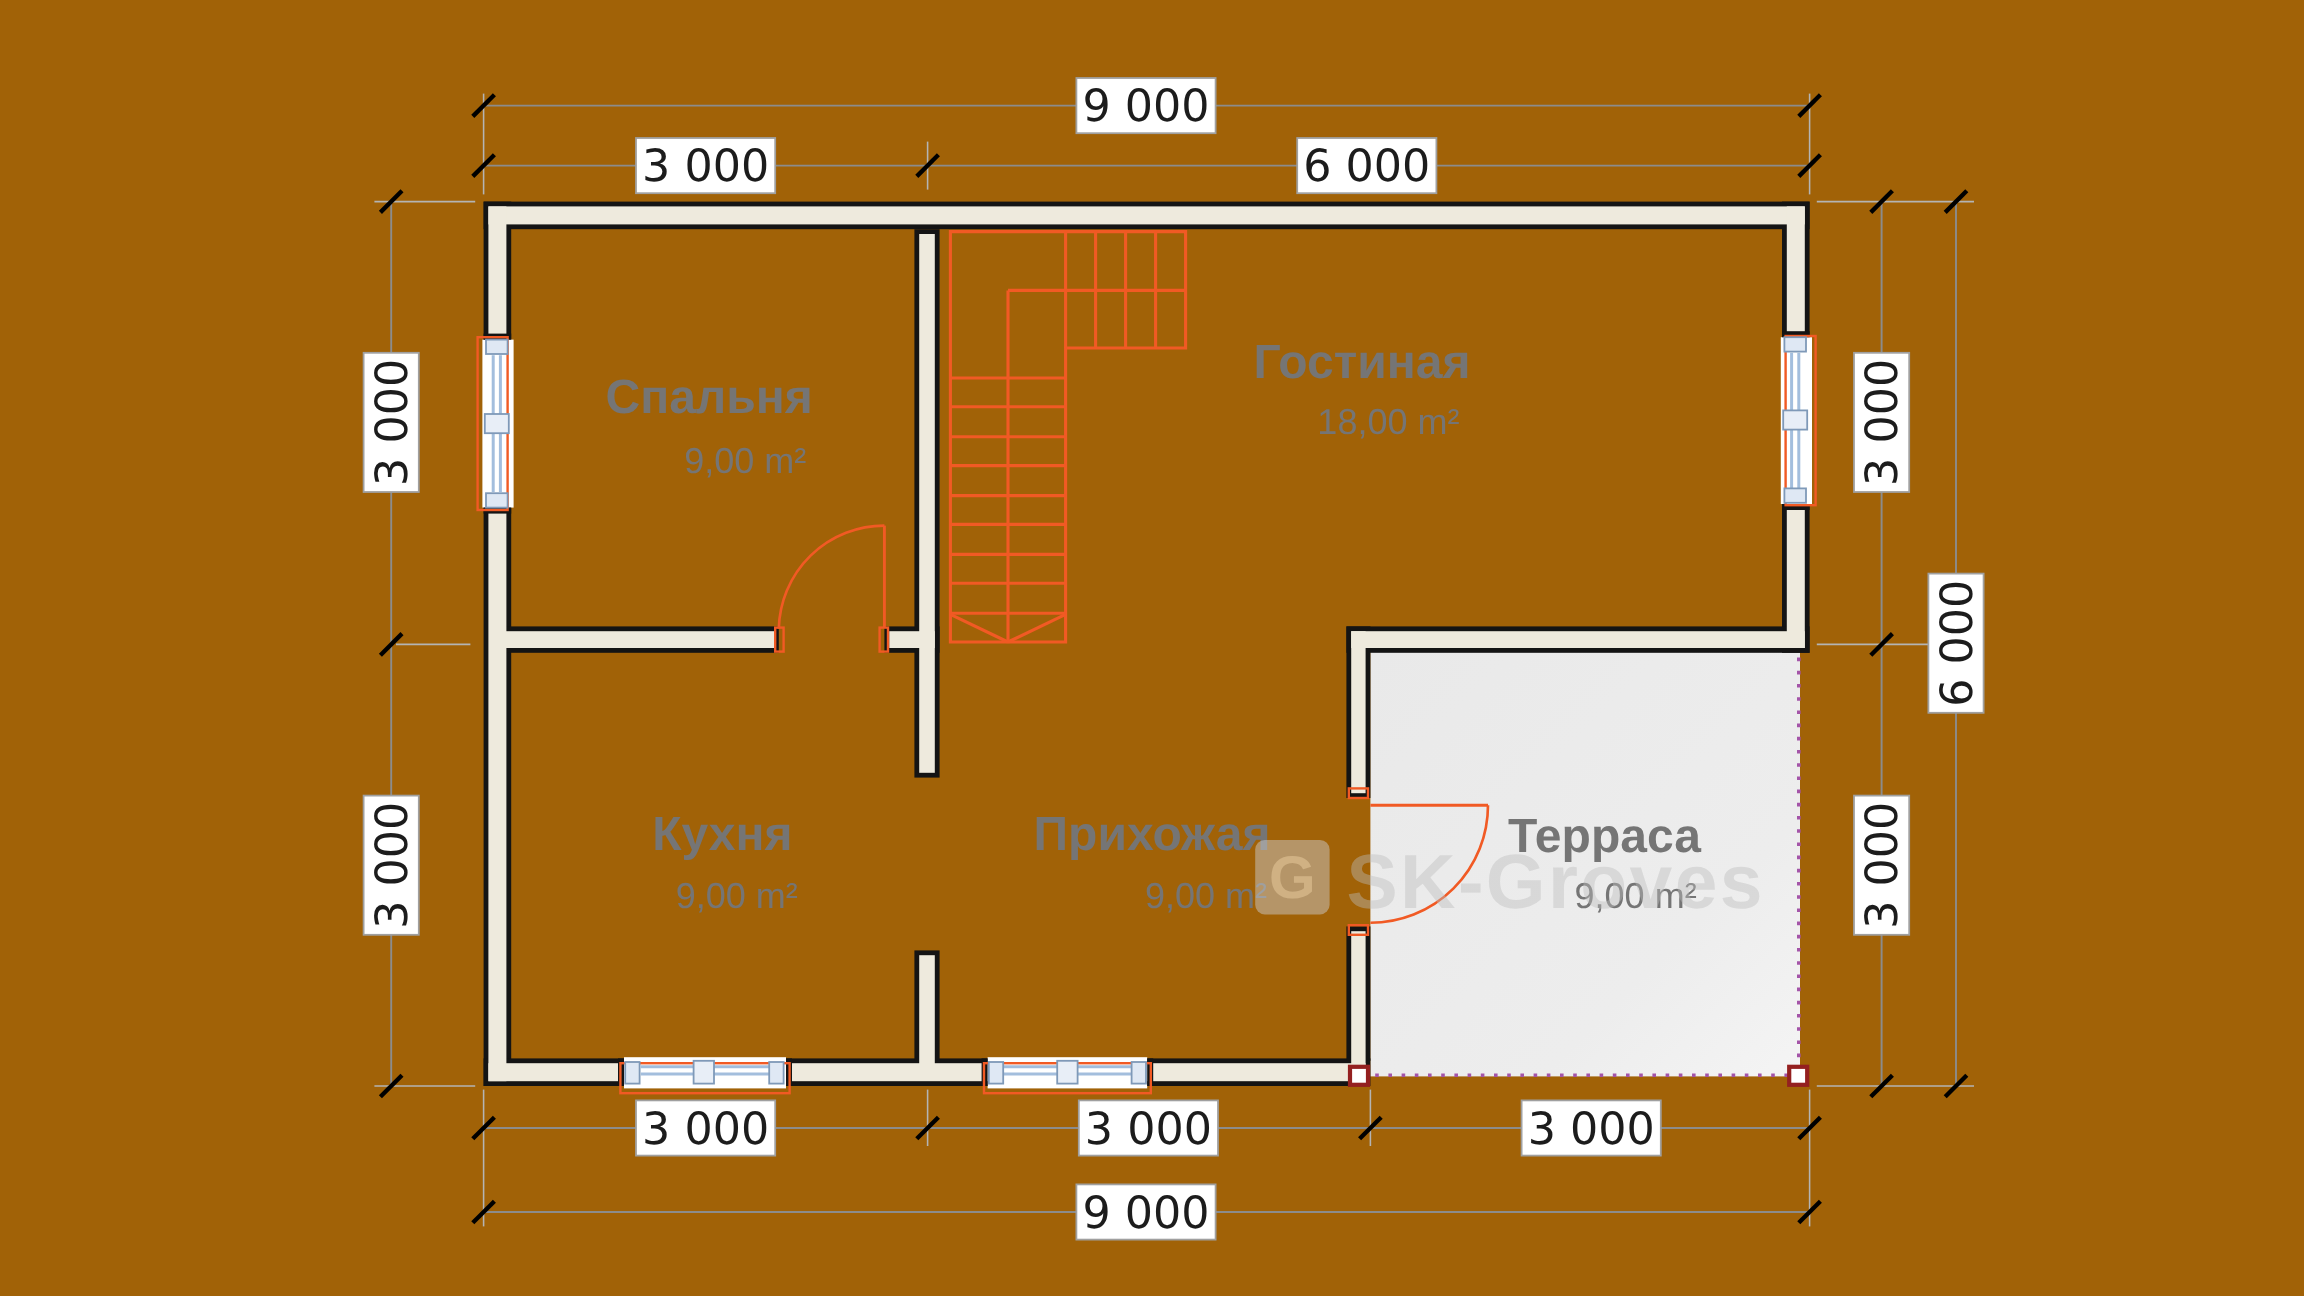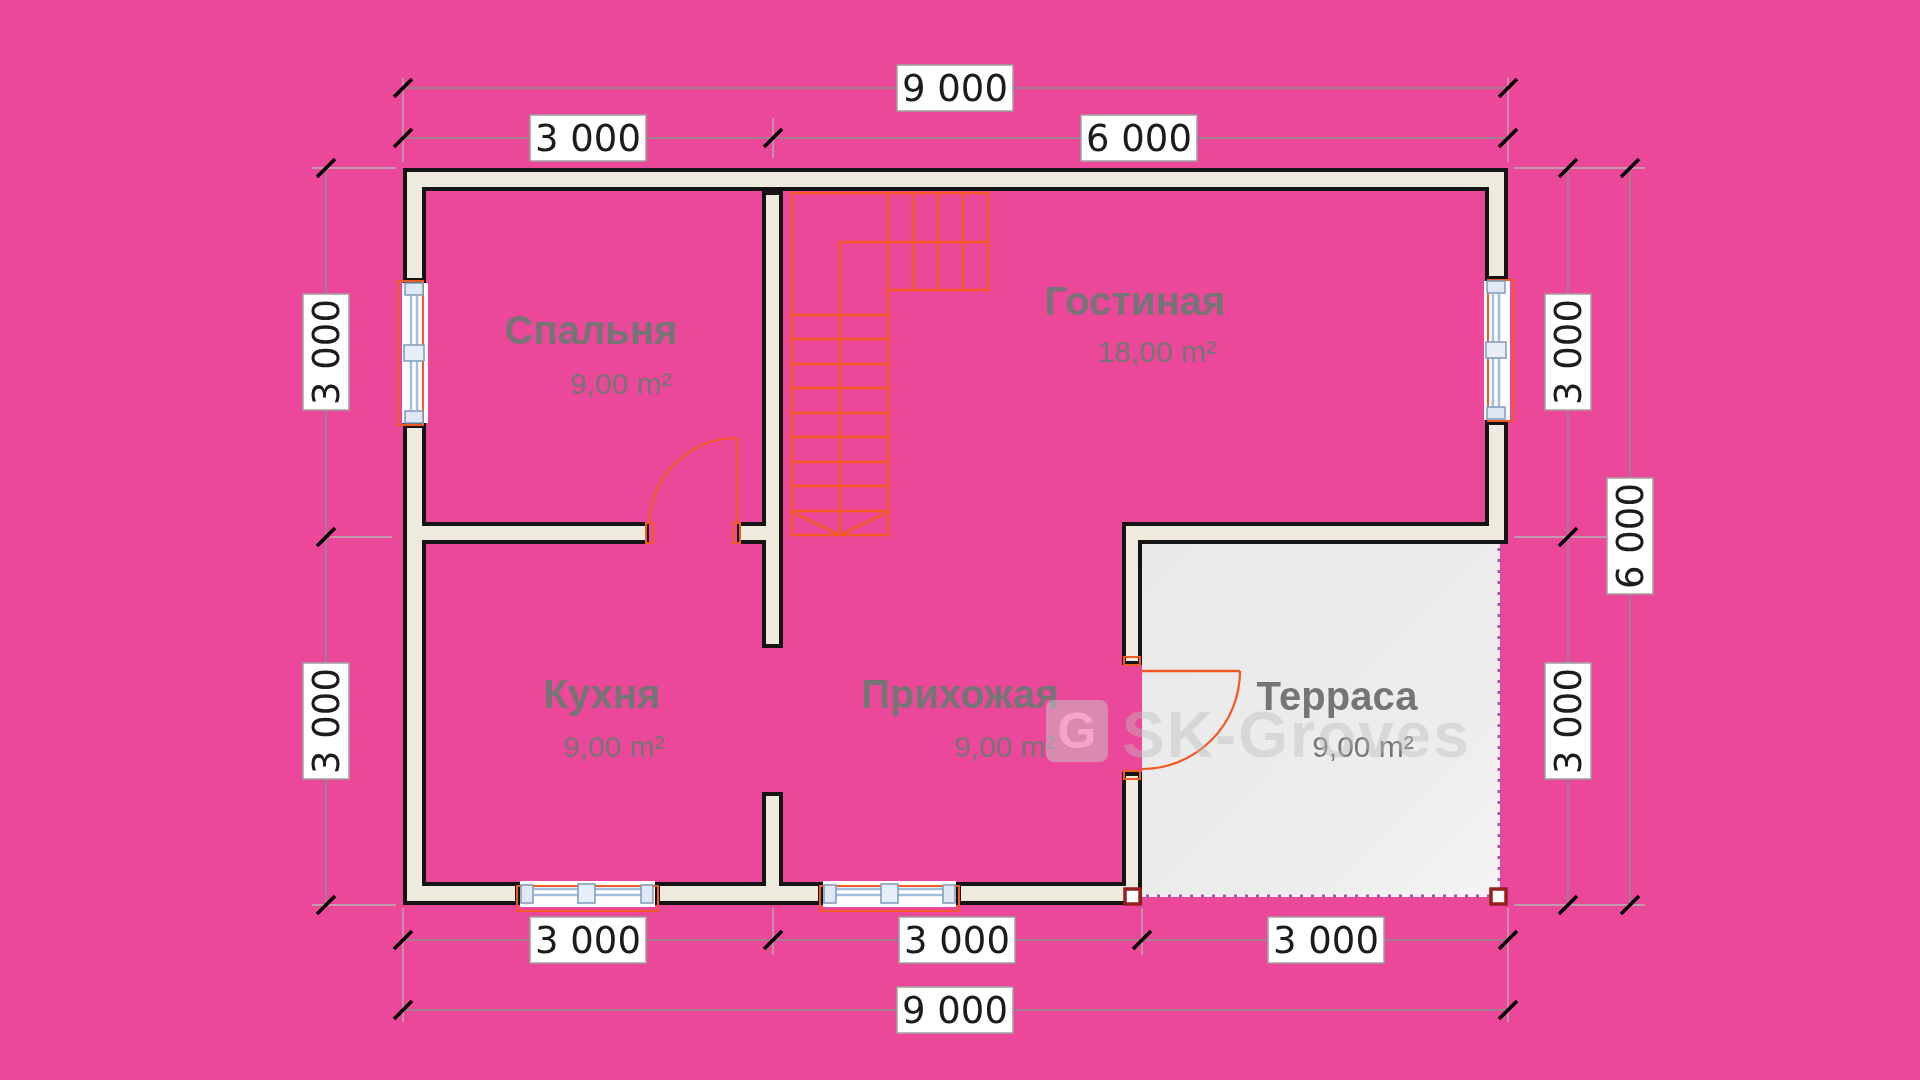--- a/index.html
+++ b/index.html
@@ -1,16 +1,16 @@
 <!DOCTYPE html>
 <html><head>
 <meta charset="utf-8">
 <style>
   html,body{margin:0;padding:0;background:#ffffff;}
-  .stage{position:relative;width:1920px;height:1080px;background:#ec4899;overflow:hidden;
+  .stage{position:relative;width:1920px;height:1080px;background:#a16207;overflow:hidden;
          font-family:"Liberation Sans", sans-serif;text-align:right;}
   svg{display:block}
   .dim-text{font-family:"DejaVu Sans", sans-serif;font-size:37px;fill:#1c1c1c;}
   .room-name{font-family:"Liberation Sans", sans-serif;font-size:40px;font-weight:bold;fill:#757575;}
   .room-area{font-family:"Liberation Sans", sans-serif;font-size:30px;fill:#757575;}
   .wm-text{font-family:"Liberation Sans", sans-serif;font-size:64px;font-weight:bold;
            fill:#bdbdbd;opacity:.42;letter-spacing:2px;}
   .wm-logo-g{font-family:"Liberation Sans", sans-serif;font-size:50px;font-weight:bold;fill:#ffffff;}
 </style>
 </head>

